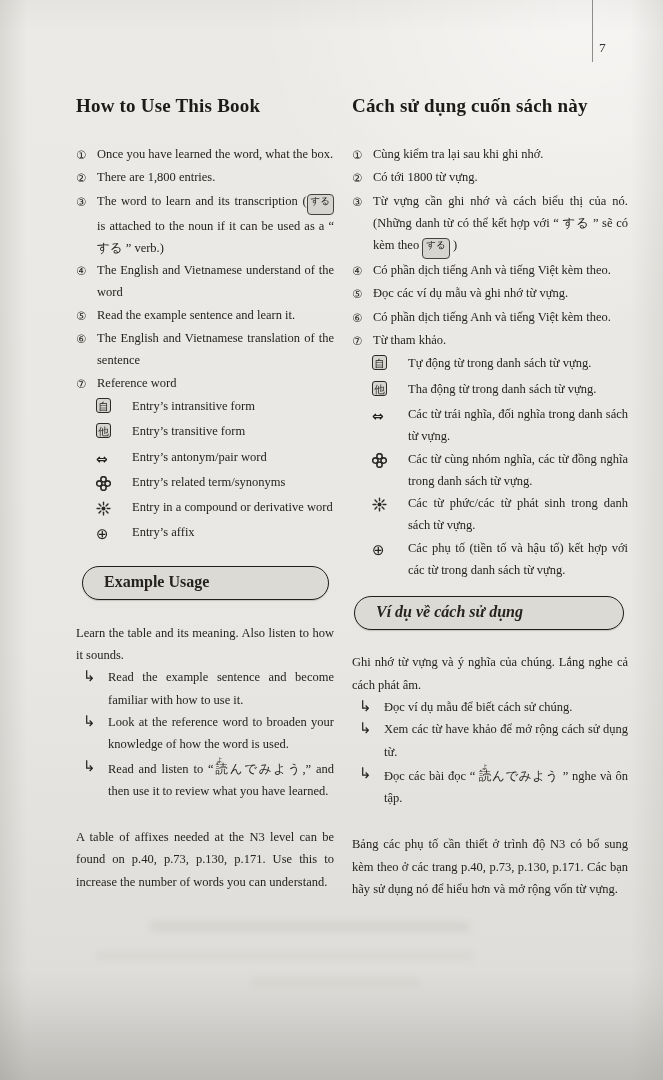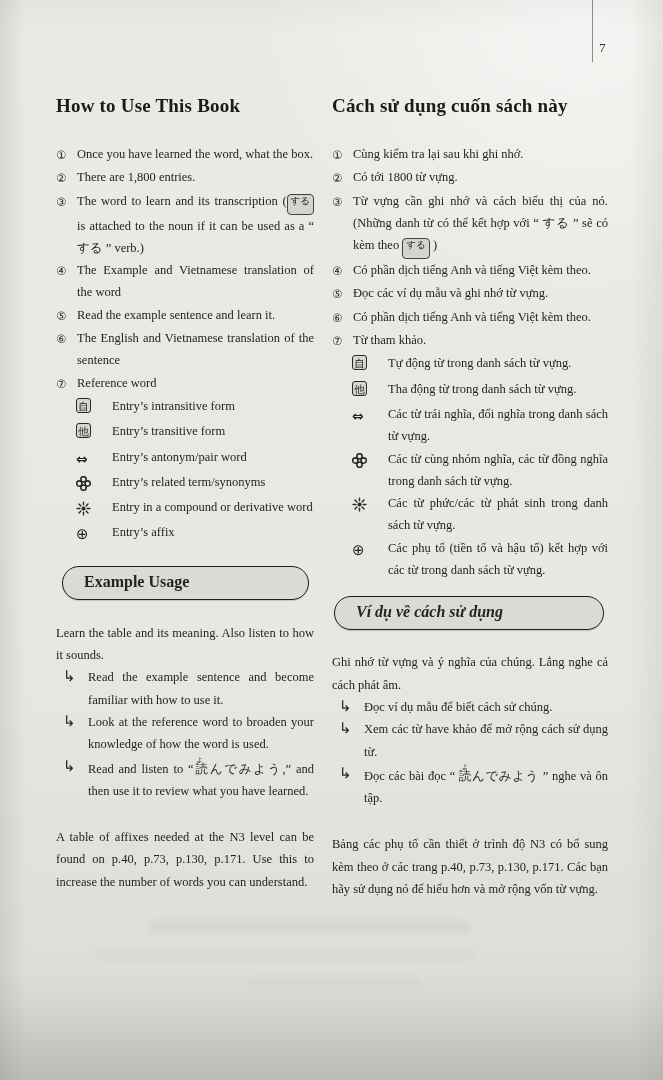--- a/index.html
+++ b/index.html
@@ -13,21 +13,21 @@
     font-family:"Liberation Serif","DejaVu Serif",serif;
     color:#26231f;
   }
   .edge-vignette{position:absolute;inset:0;pointer-events:none;
     background:
       linear-gradient(to right, rgba(110,108,102,.14) 0%, rgba(110,108,102,0) 4%, rgba(110,108,102,0) 95%, rgba(150,148,142,.16) 100%),
       linear-gradient(to bottom, rgba(110,108,102,.05) 0%, rgba(110,108,102,0) 3%, rgba(110,108,102,0) 90%, rgba(90,88,82,.18) 100%);
   }
   .rule{position:absolute;left:592px;top:0;width:1px;height:62px;background:#8d8c88;}
   .pageno{position:absolute;left:599px;top:40px;font-size:13.5px;color:#33312d;}
-  .cols{position:absolute;top:94px;left:56px;width:552px;display:flex;gap:18px;}
+  .cols{position:absolute;top:94px;left:76px;width:552px;display:flex;gap:18px;}
   .col{font-size:12.5px;line-height:22.3px;}
   .col.left{width:258px;}
   .col.right{width:276px;}
   h1{font-size:19px;line-height:23px;margin:0 0 26px 0;font-weight:bold;letter-spacing:.2px;color:#1d1b18;}
   .item{display:flex;}
   .num{flex:none;width:21px;font-family:"DejaVu Sans","Liberation Sans",sans-serif;font-size:11.5px;padding-top:1px;}
   .itext{flex:1;text-align:justify;}
   .lrow{display:flex;padding-left:20px;}
   .lico{flex:none;width:36px;padding-top:3px;}
   .ltext{flex:1;text-align:justify;}
@@ -76,21 +76,21 @@
       <div class="item">
         <span class="num">②</span>
         <span class="itext">There are 1,800 entries.</span>
       </div>
       <div class="item">
         <span class="num">③</span>
         <span class="itext"><span>The word to learn and its transcription (</span><span class="suru">する</span><span> is attached to the noun if it can be used as a “ する ” verb.)</span></span>
       </div>
       <div class="item">
         <span class="num">④</span>
-        <span class="itext">The Example and Vietnamese translation of the word</span>
+        <span class="itext">The English and Vietnamese understand of the word</span>
       </div>
       <div class="item">
         <span class="num">⑤</span>
         <span class="itext">Read the example sentence and learn it.</span>
       </div>
       <div class="item">
         <span class="num">⑥</span>
         <span class="itext">The English and Vietnamese translation of the sentence</span>
       </div>
       <div class="item">

